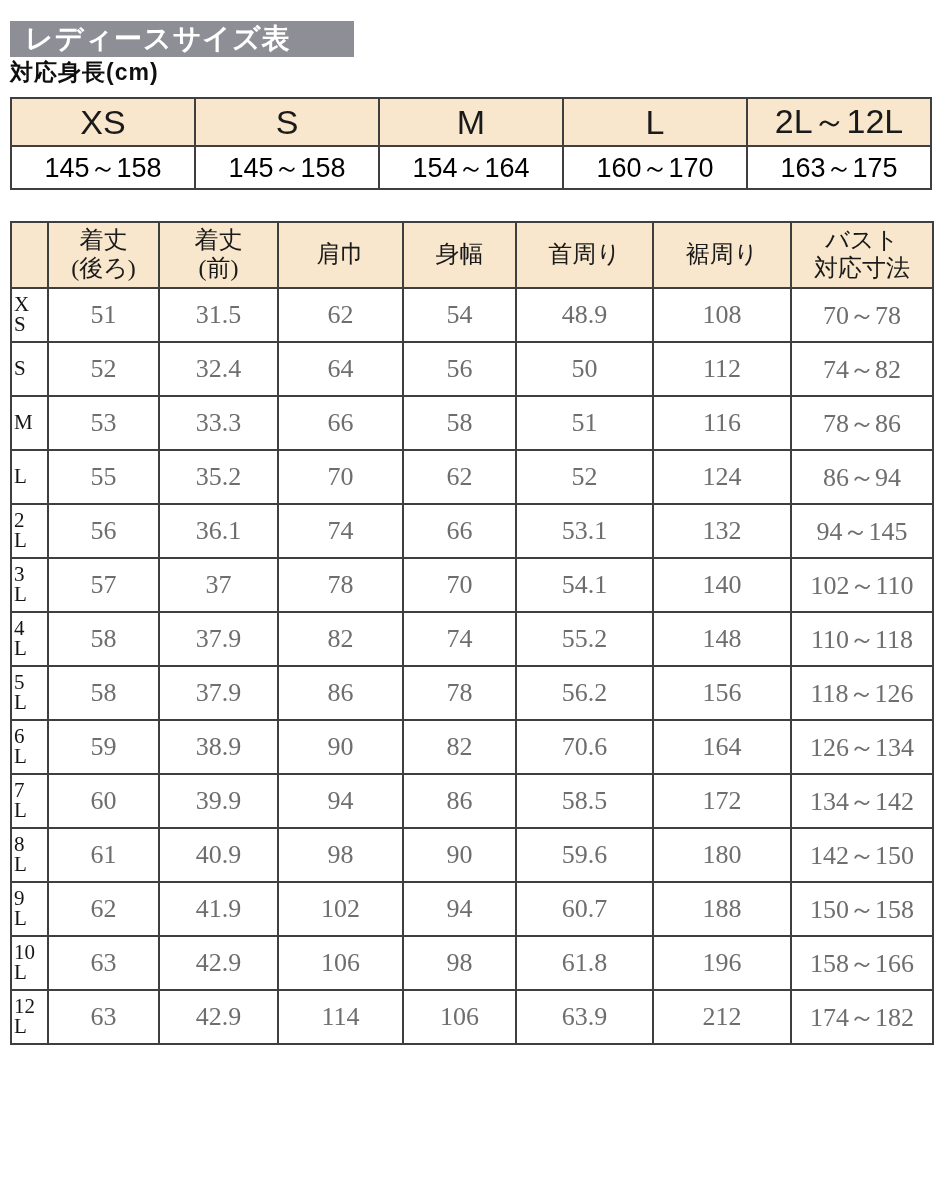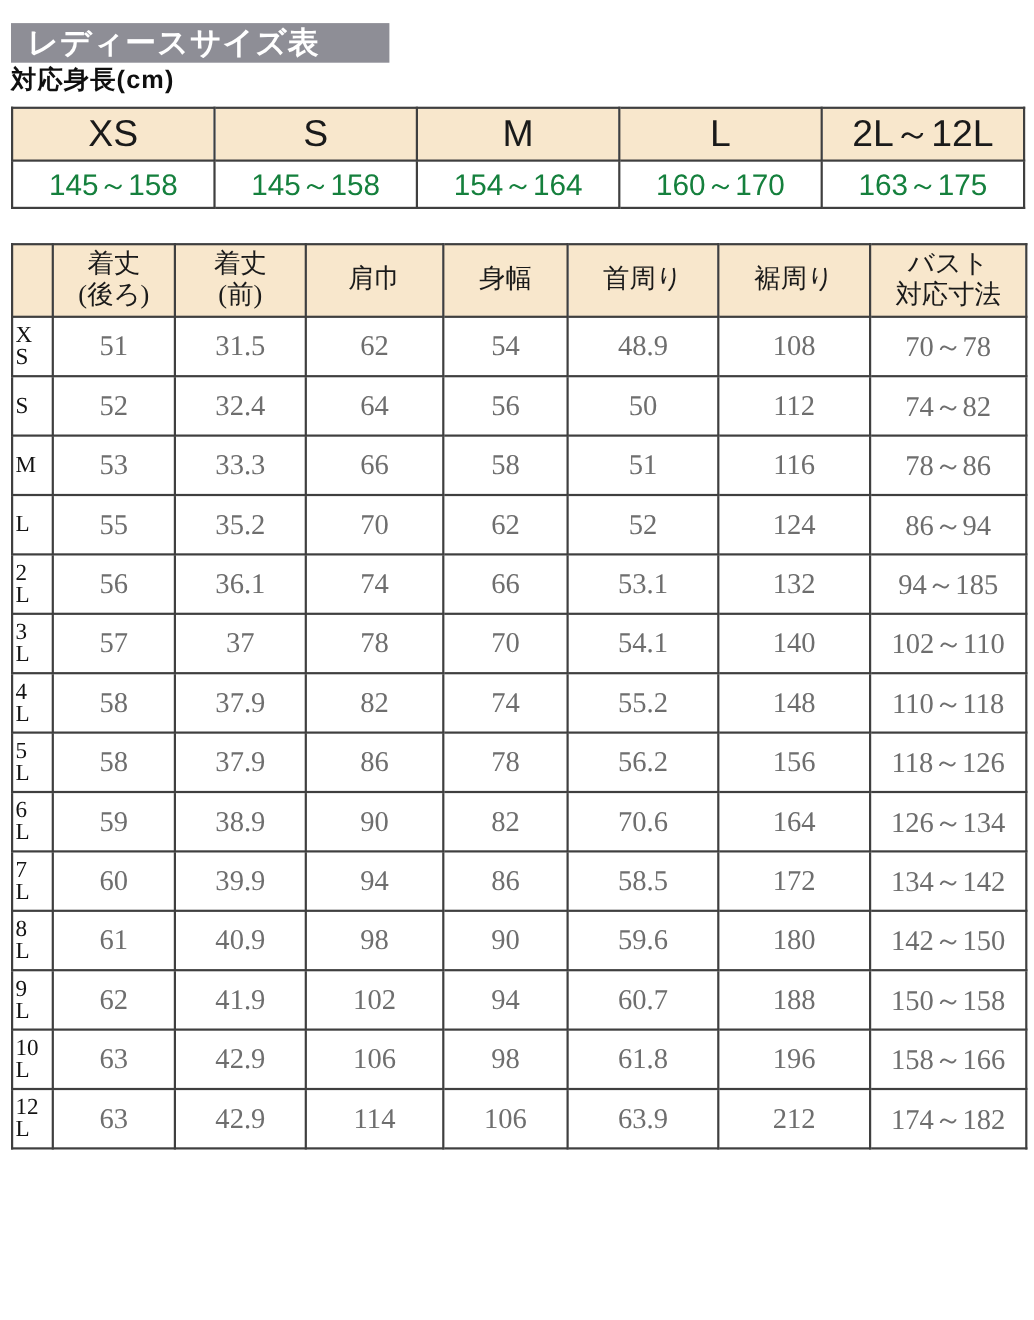--- a/index.html
+++ b/index.html
@@ -58,21 +58,21 @@
     background: #f8e7cc;
     height: 30px;
     font-size: 34px;
     font-weight: normal;
     color: #1a1a1a;
   }
   .height-table td {
     background: #ffffff;
     height: 41px;
     font-size: 27px;
-    color: #15803d;
+    color: #000000;
   }
   
   .size-table {
     margin-top: 31px;
     width: 922px;
     font-family: Liberation Serif, serif;
   }
   .size-table thead th {
     background: #f8e7cc;
     height: 64px;
@@ -206,21 +206,21 @@
         </tr>
         <tr>
           <th class="row-label">2
 L</th>
           <td>56</td>
           <td>36.1</td>
           <td>74</td>
           <td>66</td>
           <td>53.1</td>
           <td>132</td>
-          <td>94～185</td>
+          <td>94～145</td>
         </tr>
         <tr>
           <th class="row-label">3
 L</th>
           <td>57</td>
           <td>37</td>
           <td>78</td>
           <td>70</td>
           <td>54.1</td>
           <td>140</td>

